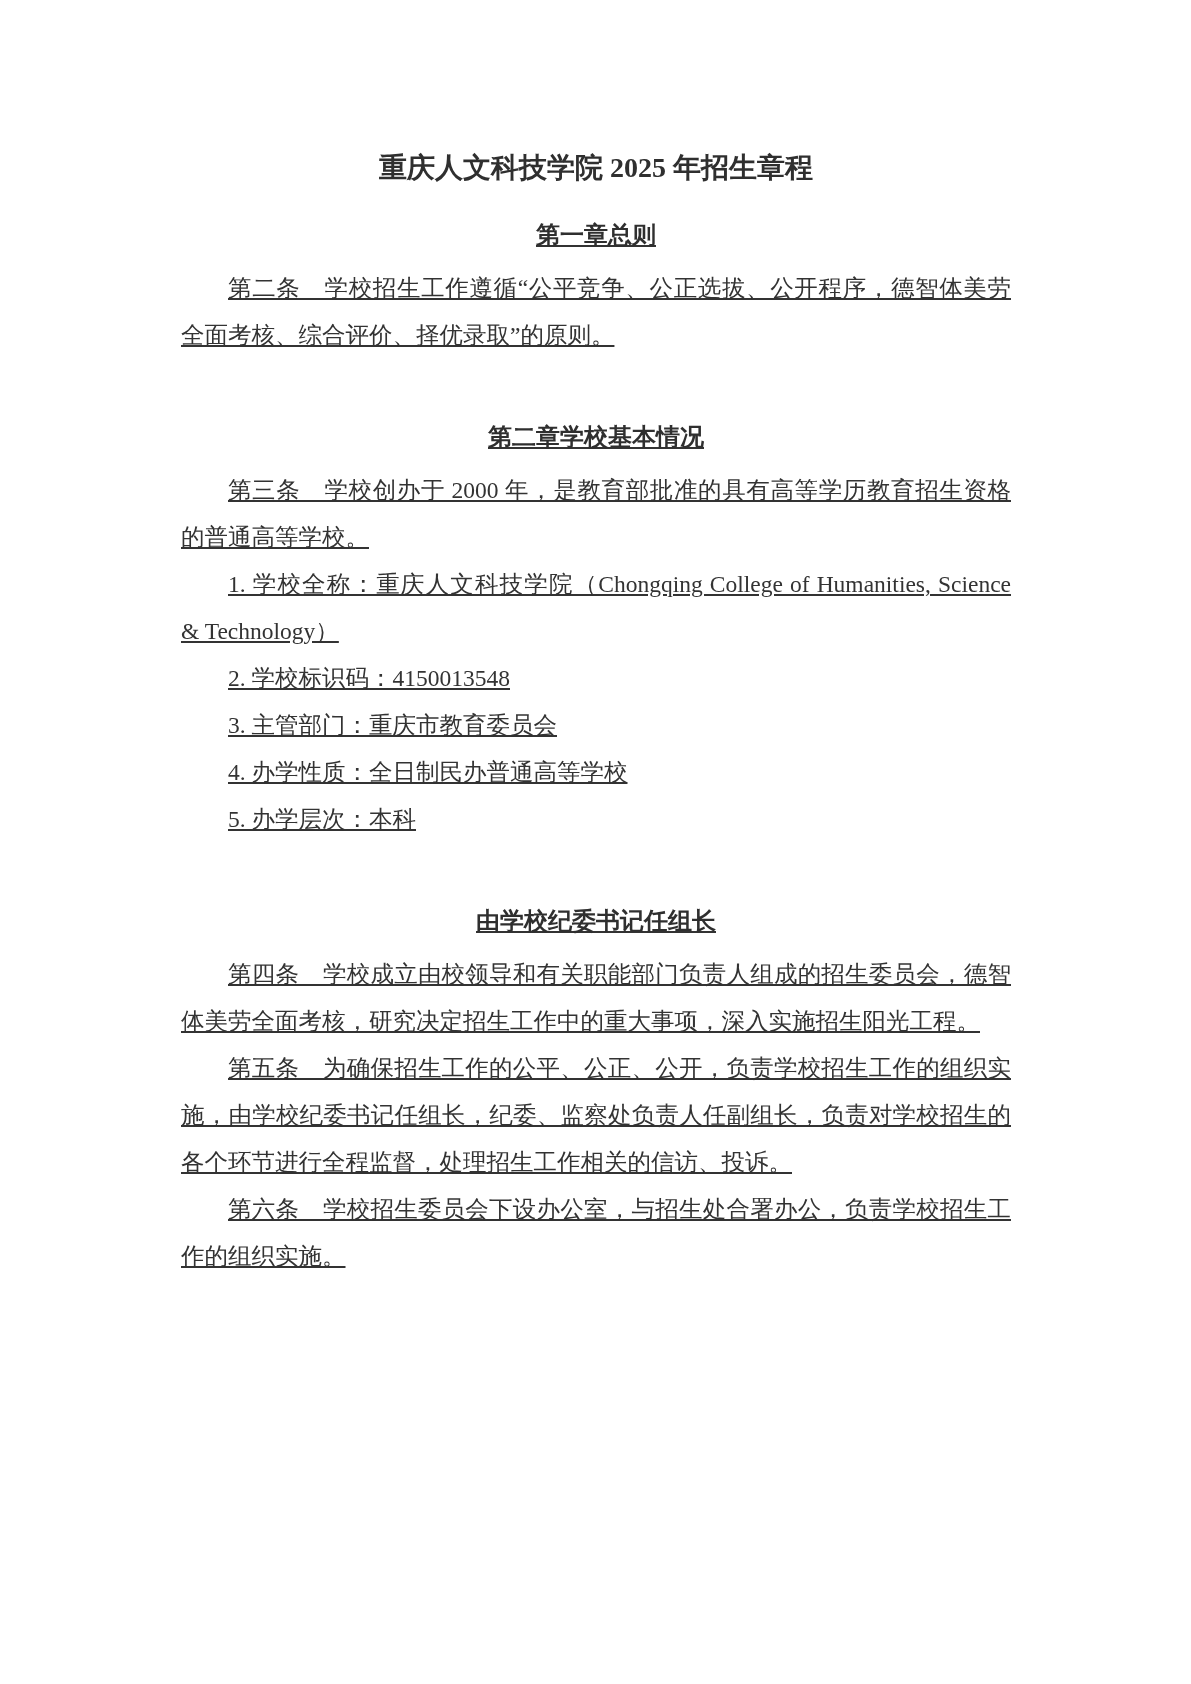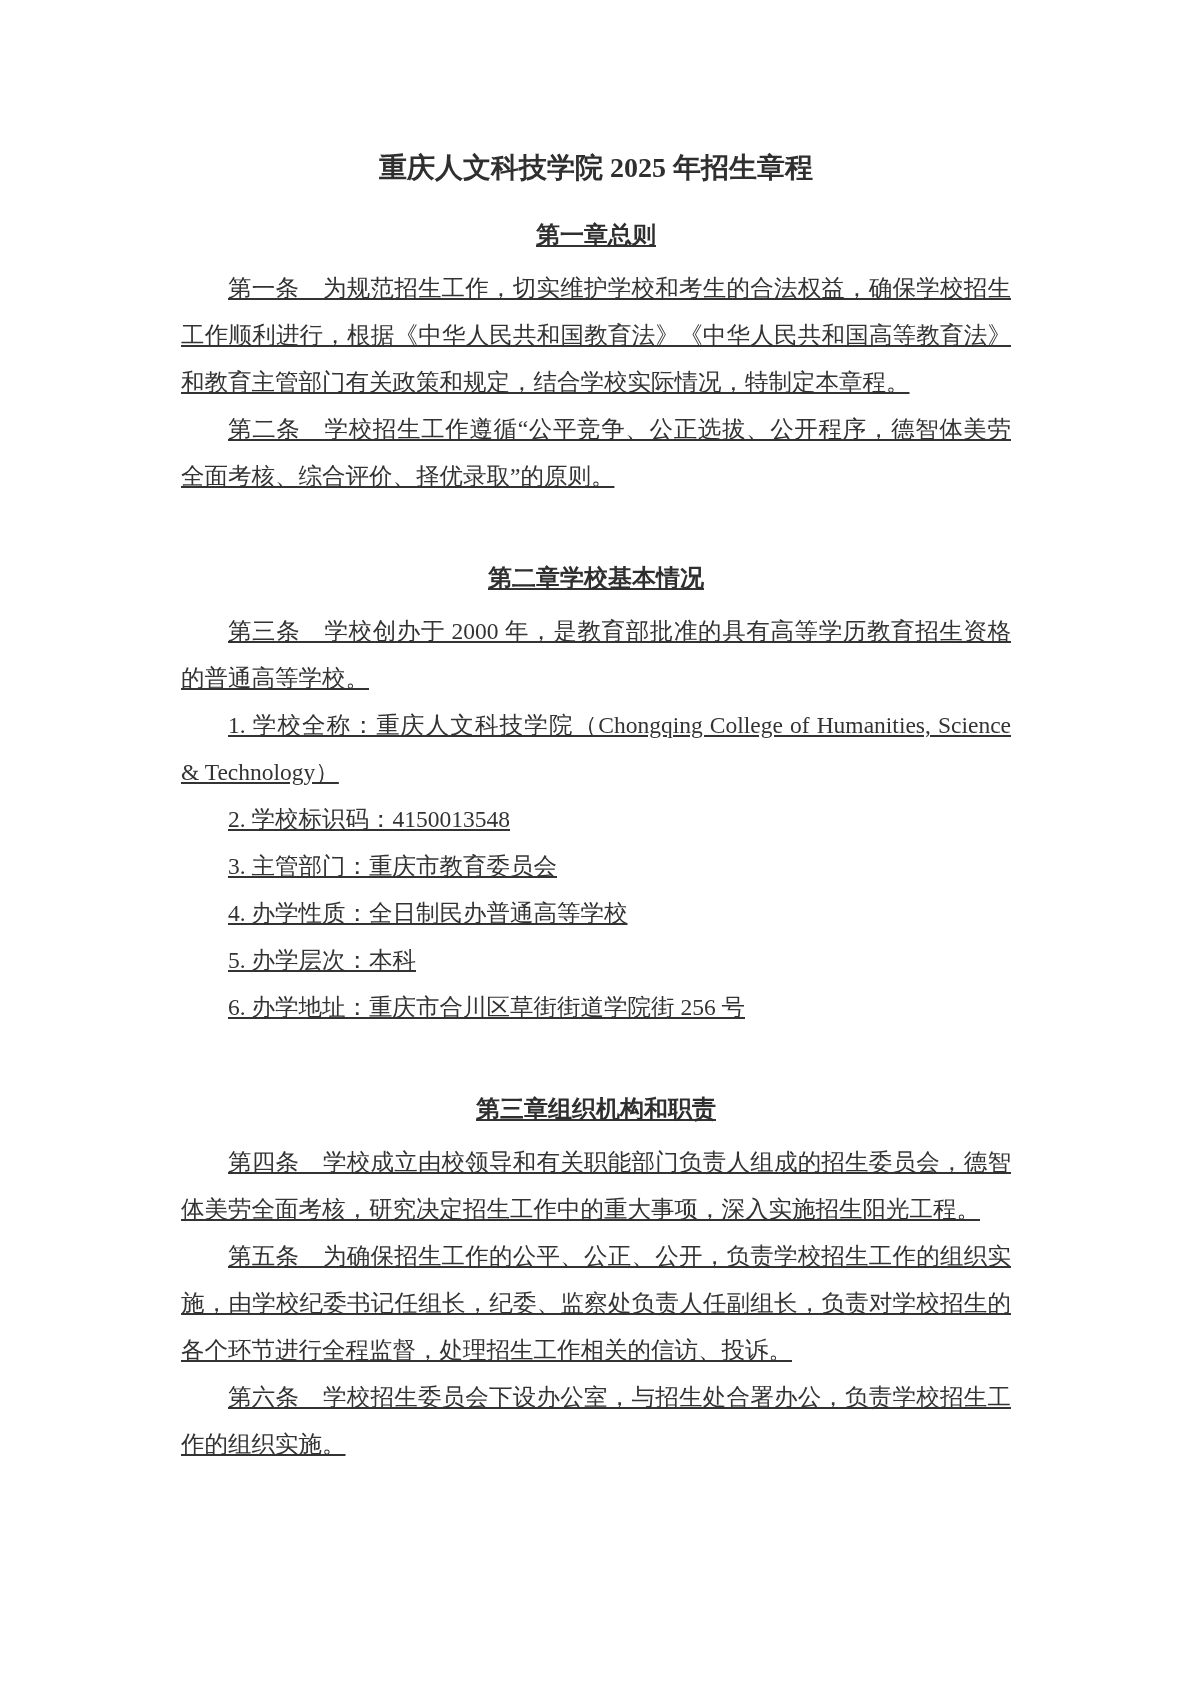--- a/index.html
+++ b/index.html
@@ -56,35 +56,33 @@
 </style>
 </head>
 <body>
 
 <div class="page">
 
   <h1 class="doc-title">重庆人文科技学院 2025 年招生章程</h1>
 
   <section class="chapter">
     <h2 class="chapter-heading">第一章总则</h2>
-    <p class="para">第一条　为规范招生工作，切实维护学校和考生的合法权益，确保学校招生工作顺利进行，根据《中华人民共和国教育法》《中华人民共和国高等教育法》和教育主管部门有关政策和规定，结合学校实际情况，特制定本章程。</p>
     <p class="para">第二条　学校招生工作遵循“公平竞争、公正选拔、公开程序，德智体美劳全面考核、综合评价、择优录取”的原则。</p>
   </section>
 
   <section class="chapter">
     <h2 class="chapter-heading">第二章学校基本情况</h2>
     <p class="para">第三条　学校创办于 2000 年，是教育部批准的具有高等学历教育招生资格的普通高等学校。</p>
     <p class="para">1. 学校全称：重庆人文科技学院（Chongqing College of Humanities, Science &amp; Technology）</p>
     <p class="para">2. 学校标识码：4150013548</p>
     <p class="para">3. 主管部门：重庆市教育委员会</p>
     <p class="para">4. 办学性质：全日制民办普通高等学校</p>
     <p class="para">5. 办学层次：本科</p>
-    <p class="para">6. 办学地址：重庆市合川区草街街道学院街 256 号</p>
   </section>
 
   <section class="chapter">
-    <h2 class="chapter-heading">第三章组织机构和职责</h2>
+    <h2 class="chapter-heading">由学校纪委书记任组长</h2>
     <p class="para">第四条　学校成立由校领导和有关职能部门负责人组成的招生委员会，德智体美劳全面考核，研究决定招生工作中的重大事项，深入实施招生阳光工程。</p>
     <p class="para">第五条　为确保招生工作的公平、公正、公开，负责学校招生工作的组织实施，由学校纪委书记任组长，纪委、监察处负责人任副组长，负责对学校招生的各个环节进行全程监督，处理招生工作相关的信访、投诉。</p>
     <p class="para">第六条　学校招生委员会下设办公室，与招生处合署办公，负责学校招生工作的组织实施。</p>
   </section>
 
 </div>
 
 </body></html>

